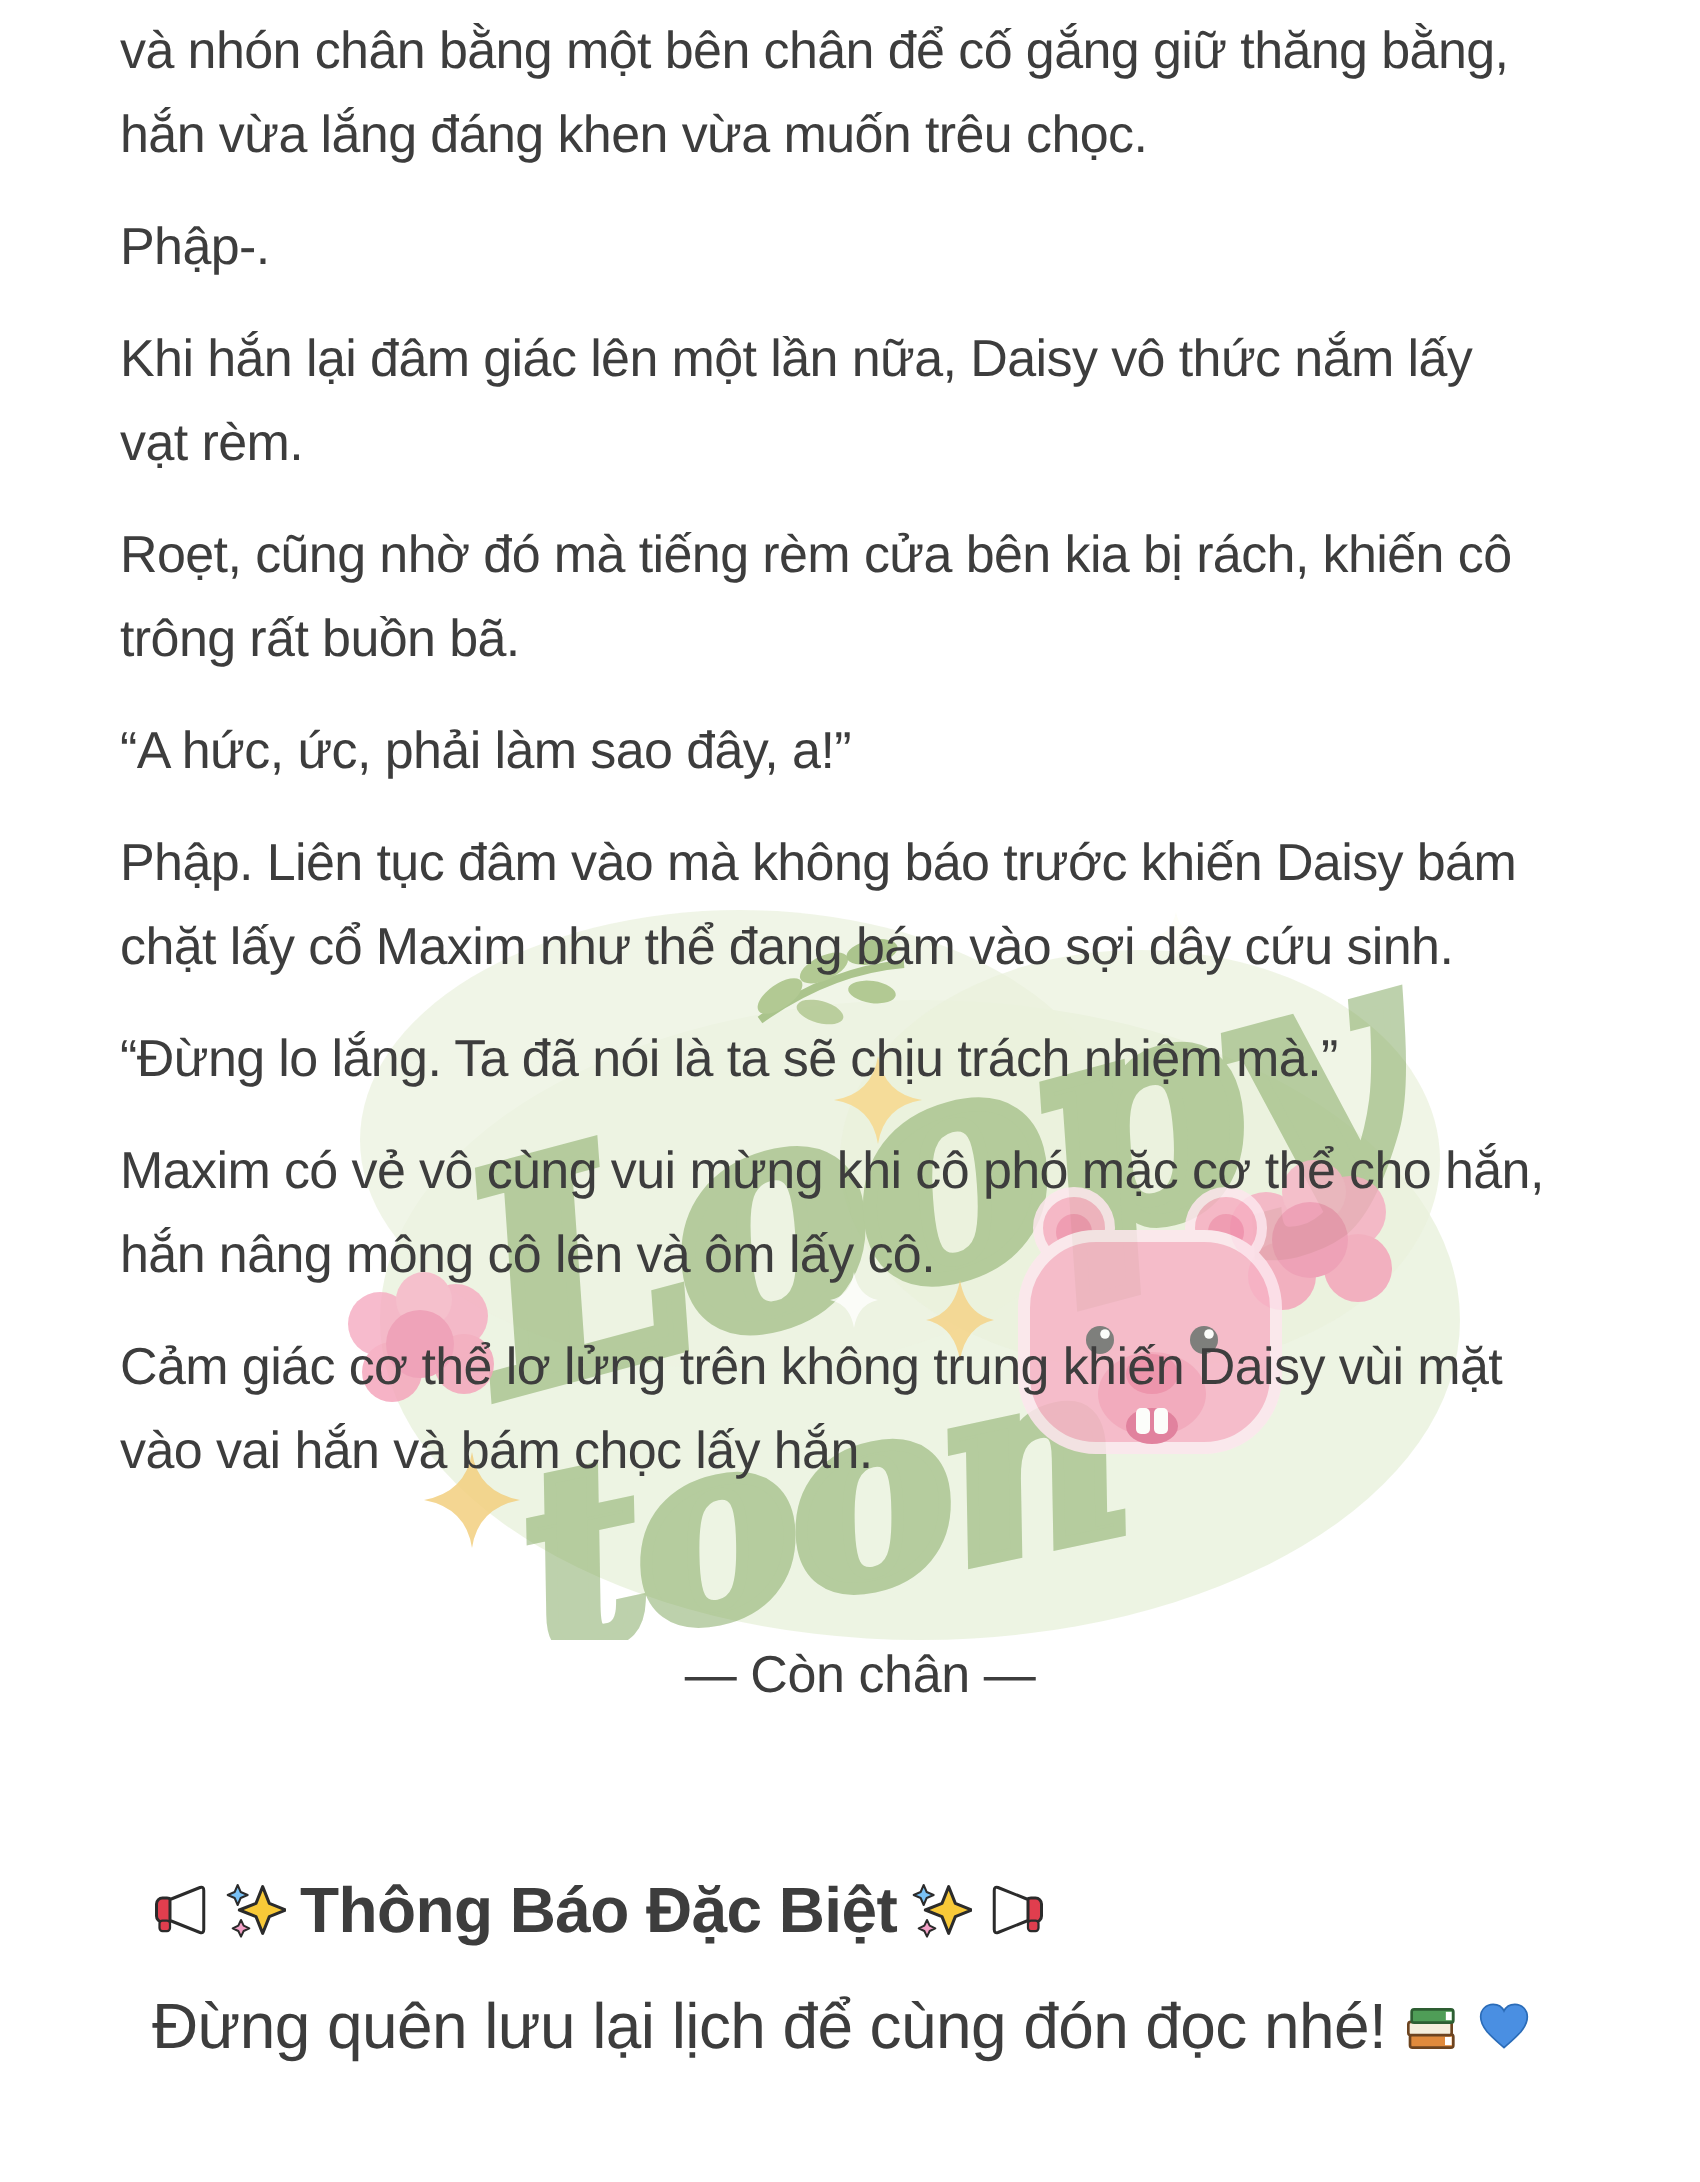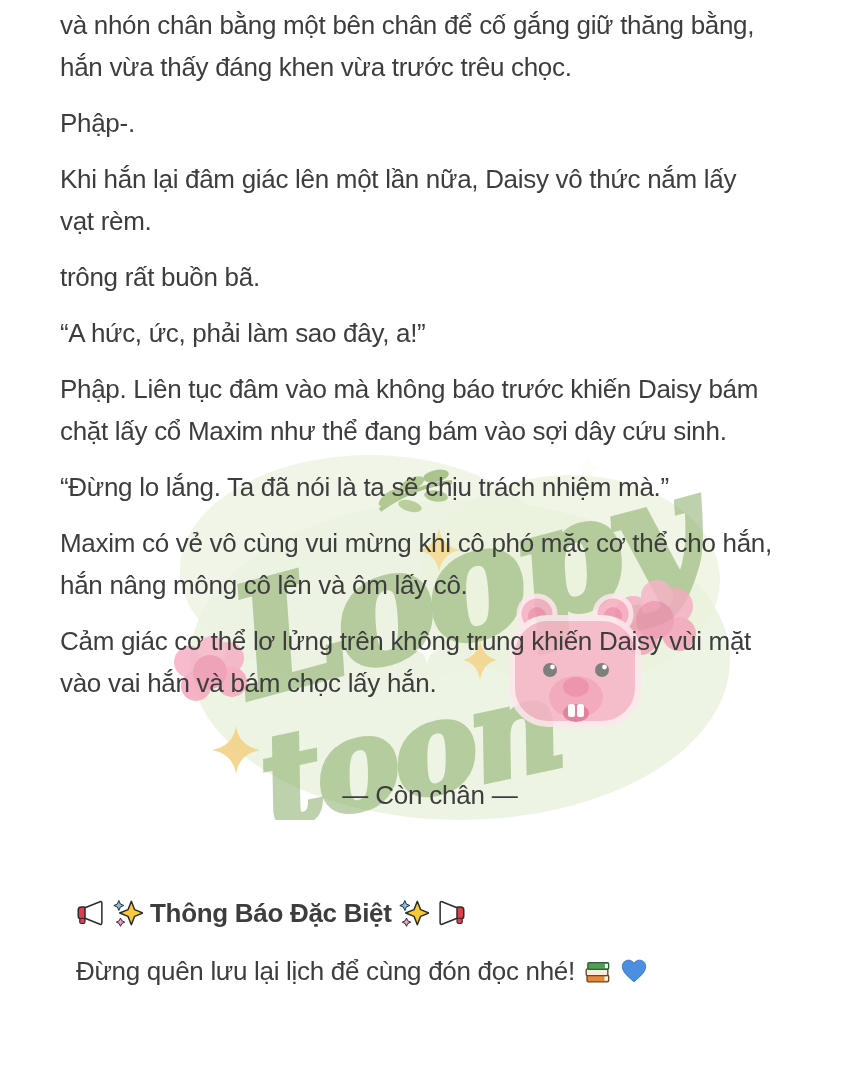--- a/index.html
+++ b/index.html
@@ -28,21 +28,21 @@
   }
 
   .continuation {
     margin-top:70px; text-align:center;
     font-size:26px; line-height:42px; letter-spacing:-0.2px;
   }
 
   .announcement { margin-top:76px; padding-left:16px; }
   .ann-line {
     display:flex; align-items:center; gap:7px;
-    font-size:26px; line-height:42px; height:42px;
+    font-size:32px; line-height:42px; height:42px;
     margin-bottom:16px; white-space:nowrap; letter-spacing:-0.3px;
   }
   .ann-title { font-weight:bold; }
   .icon { width:30px; height:30px; flex:none; display:inline-block; }
   .icon.flip { transform:scaleX(-1); }
 </style>
 </head>
 <body>
 
 <div class="page">
@@ -113,33 +113,34 @@
       <ellipse cx="436" cy="323" rx="13" ry="9" fill="#e06f92"></ellipse>
       <rect x="428" y="314" width="7" height="13" rx="2.5" fill="#ffffff"></rect>
       <rect x="437" y="314" width="7" height="13" rx="2.5" fill="#ffffff"></rect>
     </g>
   </svg>
 
   <div class="content">
 
     <div class="para">
       <div class="line">và nhón chân bằng một bên chân để cố gắng giữ thăng bằng,</div>
-      <div class="line">hắn vừa thấy đáng khen vừa trước trêu chọc.</div>
+      <div class="line">hắn vừa lắng đáng khen vừa muốn trêu chọc.</div>
     </div>
 
     <div class="para">
       <div class="line">Phập-.</div>
     </div>
 
     <div class="para">
       <div class="line">Khi hắn lại đâm giác lên một lần nữa, Daisy vô thức nắm lấy</div>
       <div class="line">vạt rèm.</div>
     </div>
 
     <div class="para">
+      <div class="line">Roẹt, cũng nhờ đó mà tiếng rèm cửa bên kia bị rách, khiến cô</div>
       <div class="line">trông rất buồn bã.</div>
     </div>
 
     <div class="para">
       <div class="line">“A hức, ức, phải làm sao đây, a!”</div>
     </div>
 
     <div class="para">
       <div class="line">Phập. Liên tục đâm vào mà không báo trước khiến Daisy bám</div>
       <div class="line">chặt lấy cổ Maxim như thể đang bám vào sợi dây cứu sinh.</div>

